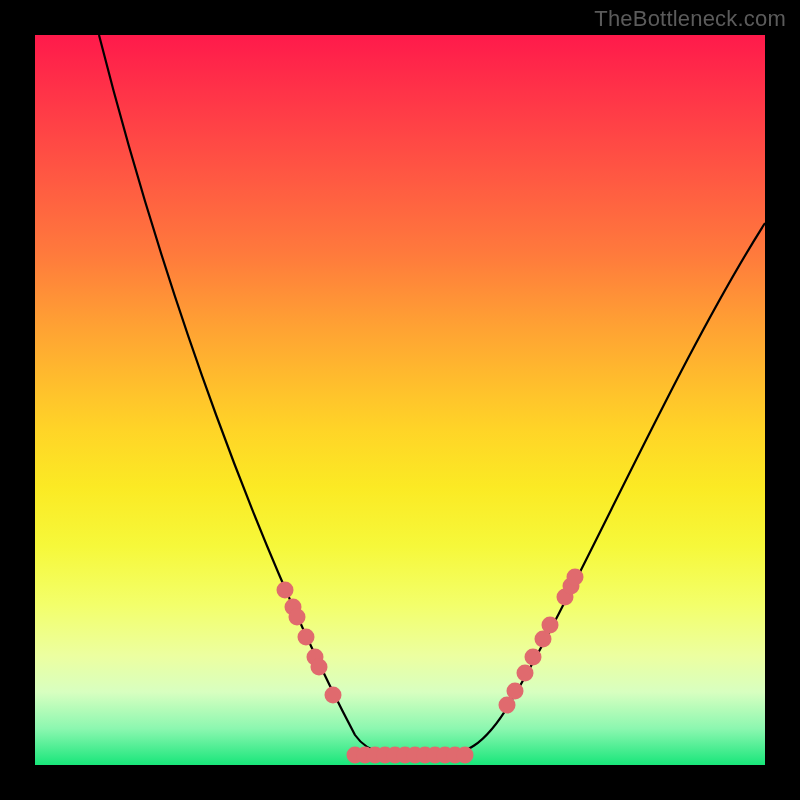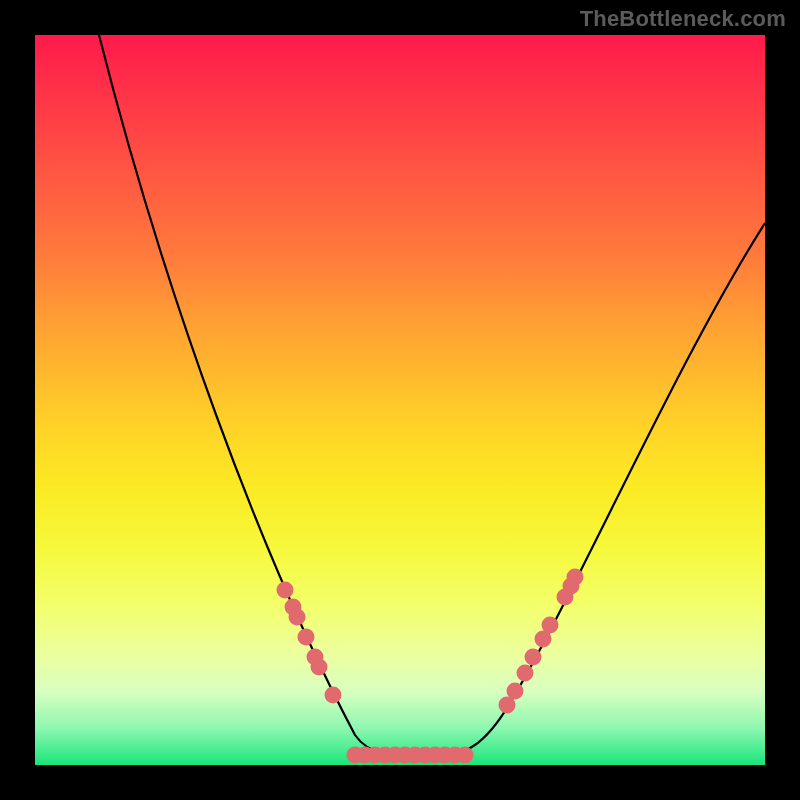--- a/index.html
+++ b/index.html
@@ -43,21 +43,21 @@
       #8cf7b0 95%,
       #18e67a 100%
     );
   }
   .watermark {
     position: absolute;
     top: 6px;
     right: 14px;
     color: #5b5b5b;
     font-size: 22px;
-    font-weight: 700;
+    font-weight: 400;
     letter-spacing: 0.2px;
     user-select: none;
   }
   svg.curves {
     position: absolute;
     left: 0;
     top: 0;
     width: 730px;
     height: 730px;
     overflow: visible;

